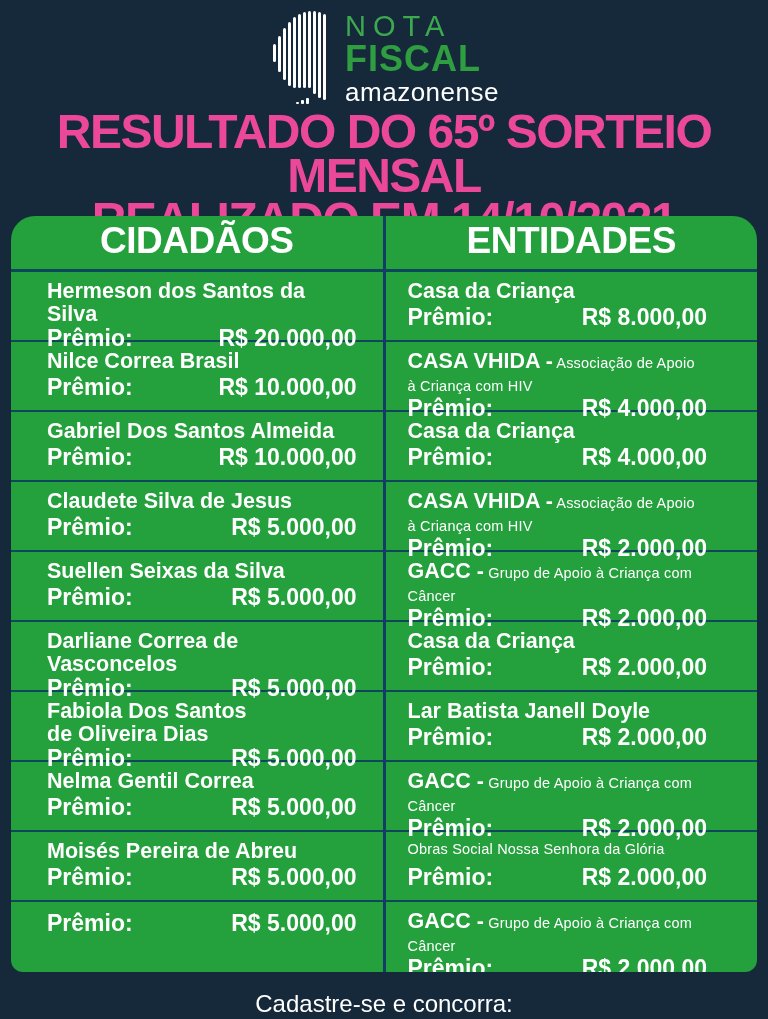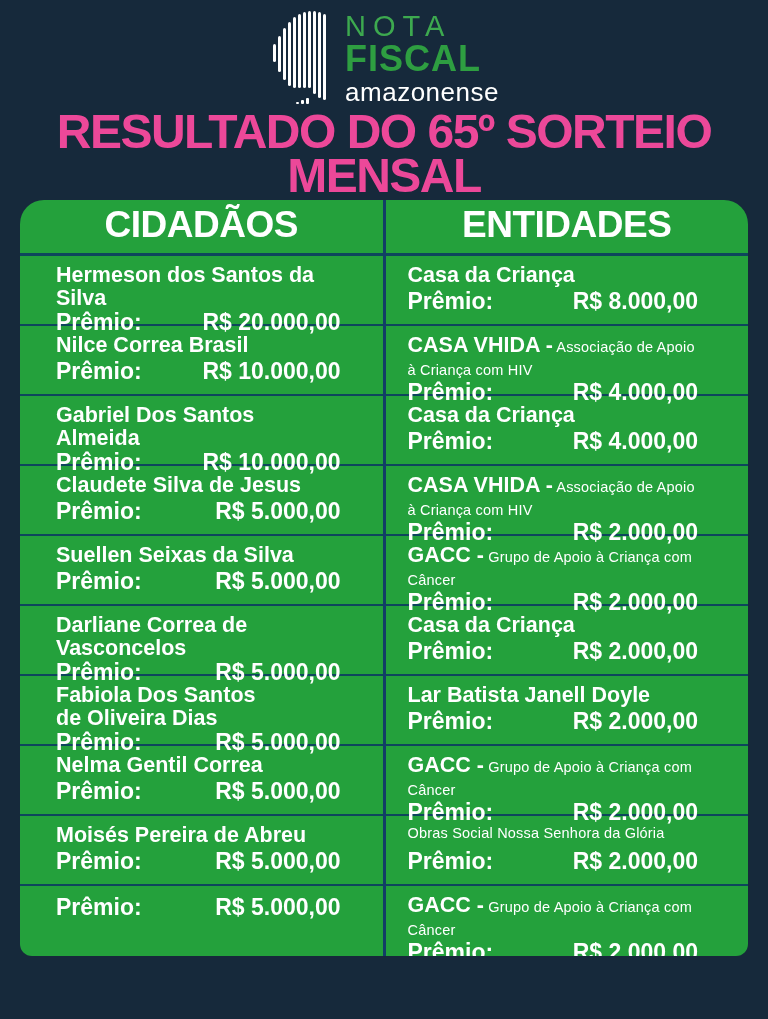--- a/index.html
+++ b/index.html
@@ -3,46 +3,46 @@
 <meta charset="utf-8">
 <style>
   html,body{margin:0;padding:0;}
   body{
     width:768px;height:1019px;
     background:#16293B;
     font-family:"Liberation Sans",sans-serif;
     color:#fff;
     overflow:hidden;
   }
-  .page{width:768px;height:1019px;display:flex;flex-direction:column;}
+  .page{width:768px;height:1019px;display:flex;flex-direction:column;gap:16px;}
 
   
   header{height:200px;box-sizing:border-box;padding-top:10px;
          display:flex;flex-direction:column;align-items:center;}
   .logo{height:96px;display:flex;align-items:center;}
   .logo svg{width:66px;height:96px;margin-right:10px;}
   .logo-text{display:flex;flex-direction:column;line-height:1;align-items:flex-start;}
   .logo-nota{color:#3DA94F;font-size:29px;letter-spacing:7px;font-weight:400;}
   .logo-fiscal{color:#2E9E41;font-size:36px;font-weight:800;letter-spacing:1px;margin-top:0;}
   .logo-amazonense{color:#fff;font-size:26px;font-weight:400;margin-top:2px;letter-spacing:.5px;}
   h1{margin:4px 0 0;text-align:center;font-size:48px;line-height:44px;
      font-weight:800;letter-spacing:-1.5px;color:#ec4899;}
 
   
-  .panel{height:756px;margin:0 20px;background:#24A13C;
+  .panel{height:756px;margin:0 11px;background:#24A13C;
          border-radius:24px 24px 12px 12px;display:flex;overflow:hidden;}
   .col{flex:1;display:flex;flex-direction:column;min-width:0;}
   .vdivider{width:3px;background:#123E66;}
   .col h2{margin:0;height:56px;box-sizing:border-box;line-height:50px;
           text-align:center;font-size:37px;font-weight:800;letter-spacing:-.5px;
           border-bottom:3px solid #0E465C;color:#fff;}
   .rows{flex:1;display:flex;flex-direction:column;}
   .row{height:70px;box-sizing:border-box;border-bottom:2px solid #0E465C;
        display:flex;flex-direction:column;justify-content:space-between;
-       padding:8px 42px 9px 36px;}
+       padding:8px 26px 9px 36px;}
   .col-right .row{padding:8px 50px 9px 22px;}
   .row:last-child{border-bottom:none;}
   .name-line{font-weight:bold;font-size:21.5px;line-height:1.05;white-space:pre-line;}
   .descriptor{font-weight:normal;font-size:14.5px;letter-spacing:.2px;}
   .subtitle{font-weight:normal;font-size:14.5px;margin-top:1px;letter-spacing:.2px;}
   .prize-line{display:flex;justify-content:space-between;align-items:baseline;
               font-weight:bold;font-size:23px;}
 
   
   footer{flex:1;display:flex;align-items:center;justify-content:center;
@@ -308,15 +308,16 @@
     <div class="prize-line">
       <span class="prize-label">Prêmio:</span>
       <span class="prize-value">R$ 2.000,00</span>
     </div>
   </div>
 </div>
     </section>
   </main>
 
   <footer>
+    <span>Cadastre-se e concorra:</span>
   </footer>
 
 </div>
 
 </body></html>

